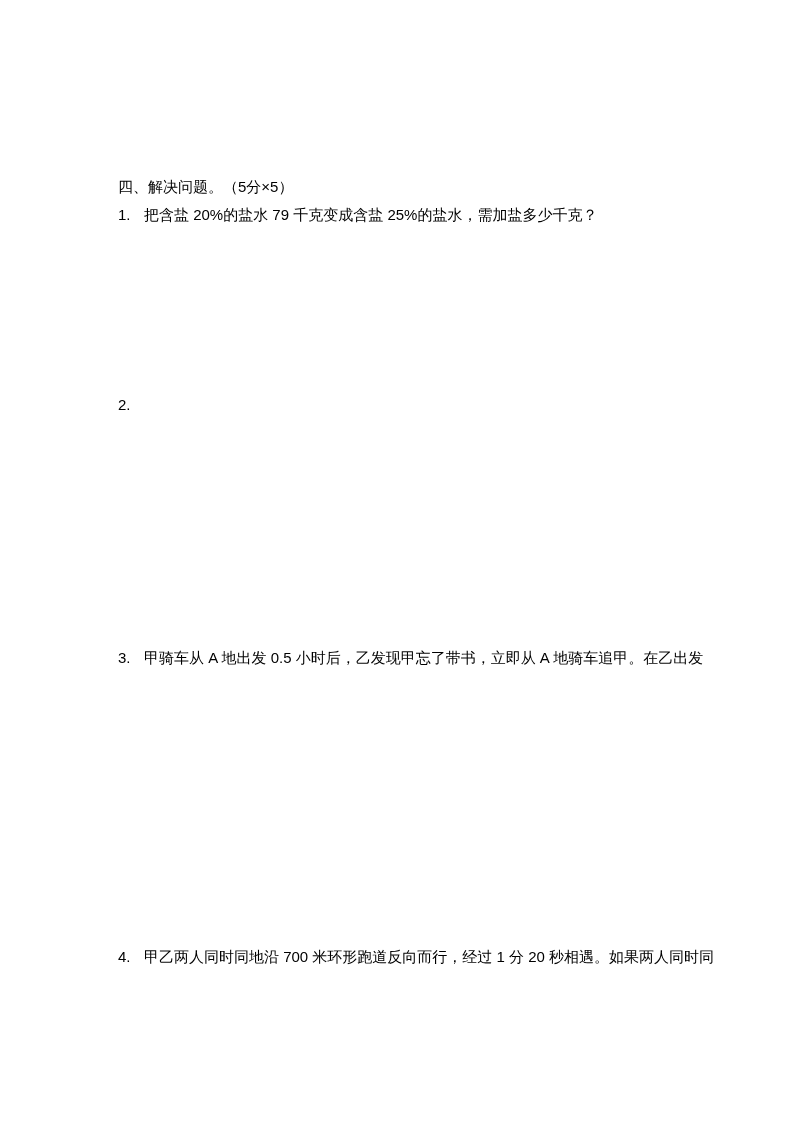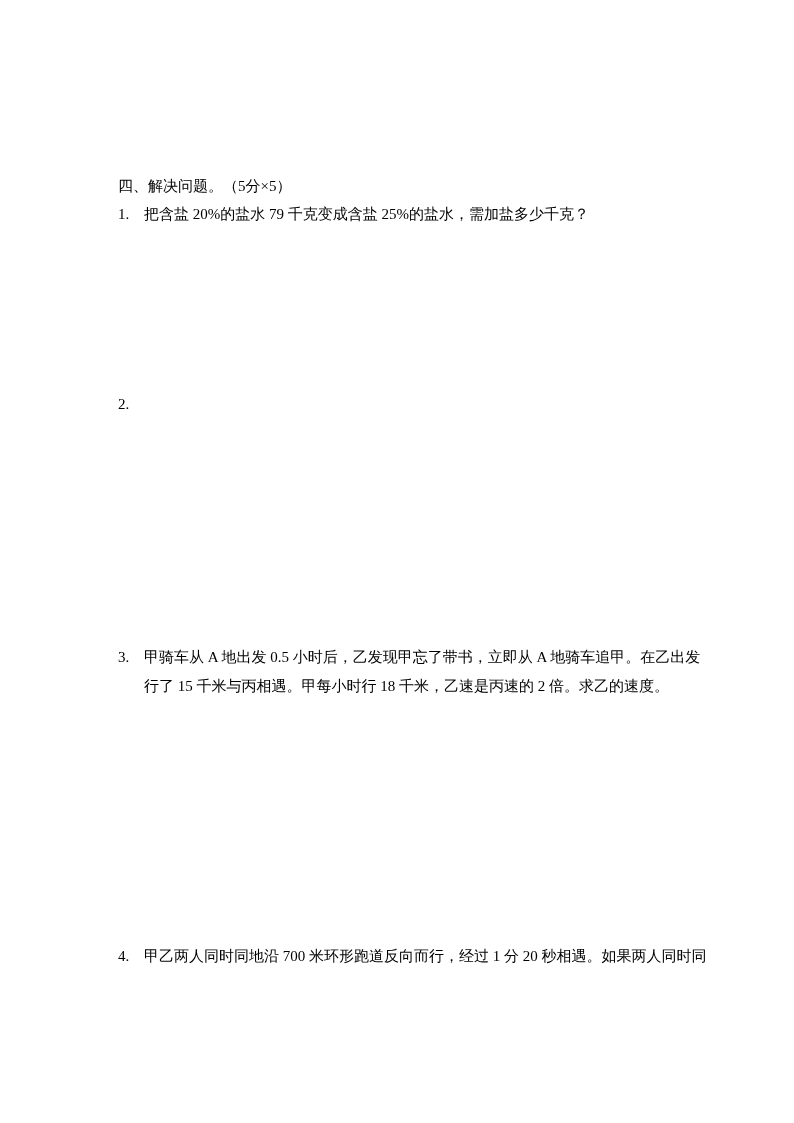--- a/index.html
+++ b/index.html
@@ -7,21 +7,21 @@
     padding: 0;
     background: #e8e8e8;
   }
   .page {
     position: relative;
     width: 794px;
     height: 1123px;
     margin: 0 auto;
     background: #ffffff;
     color: #000000;
-    font-family: Liberation Serif, serif;
+    font-family: Liberation Sans, sans-serif;
     font-size: 15px;
     overflow: hidden;
   }
   .abs-block {
     position: absolute;
     left: 118px;
     width: 566px;
   }
   .section-heading {
     top: 172px;
@@ -66,21 +66,20 @@
   <div class="abs-block question q2">
     <span class="q-num">2.</span>
     <div class="q-text">
     </div>
   </div>
 
   <div class="abs-block question q3">
     <span class="q-num">3.</span>
     <div class="q-text">
       <div class="q-line">甲骑车从 A 地出发 0.5 小时后，乙发现甲忘了带书，立即从 A 地骑车追甲。在乙出发</div>
-      <div class="q-line">行了 15 千米与丙相遇。甲每小时行 18 千米，乙速是丙速的 2 倍。求乙的速度。</div>
     </div>
   </div>
 
   <div class="abs-block question q4">
     <span class="q-num">4.</span>
     <div class="q-text">
       <div class="q-line">甲乙两人同时同地沿 700 米环形跑道反向而行，经过 1 分 20 秒相遇。如果两人同时同</div>
     </div>
   </div>
 

